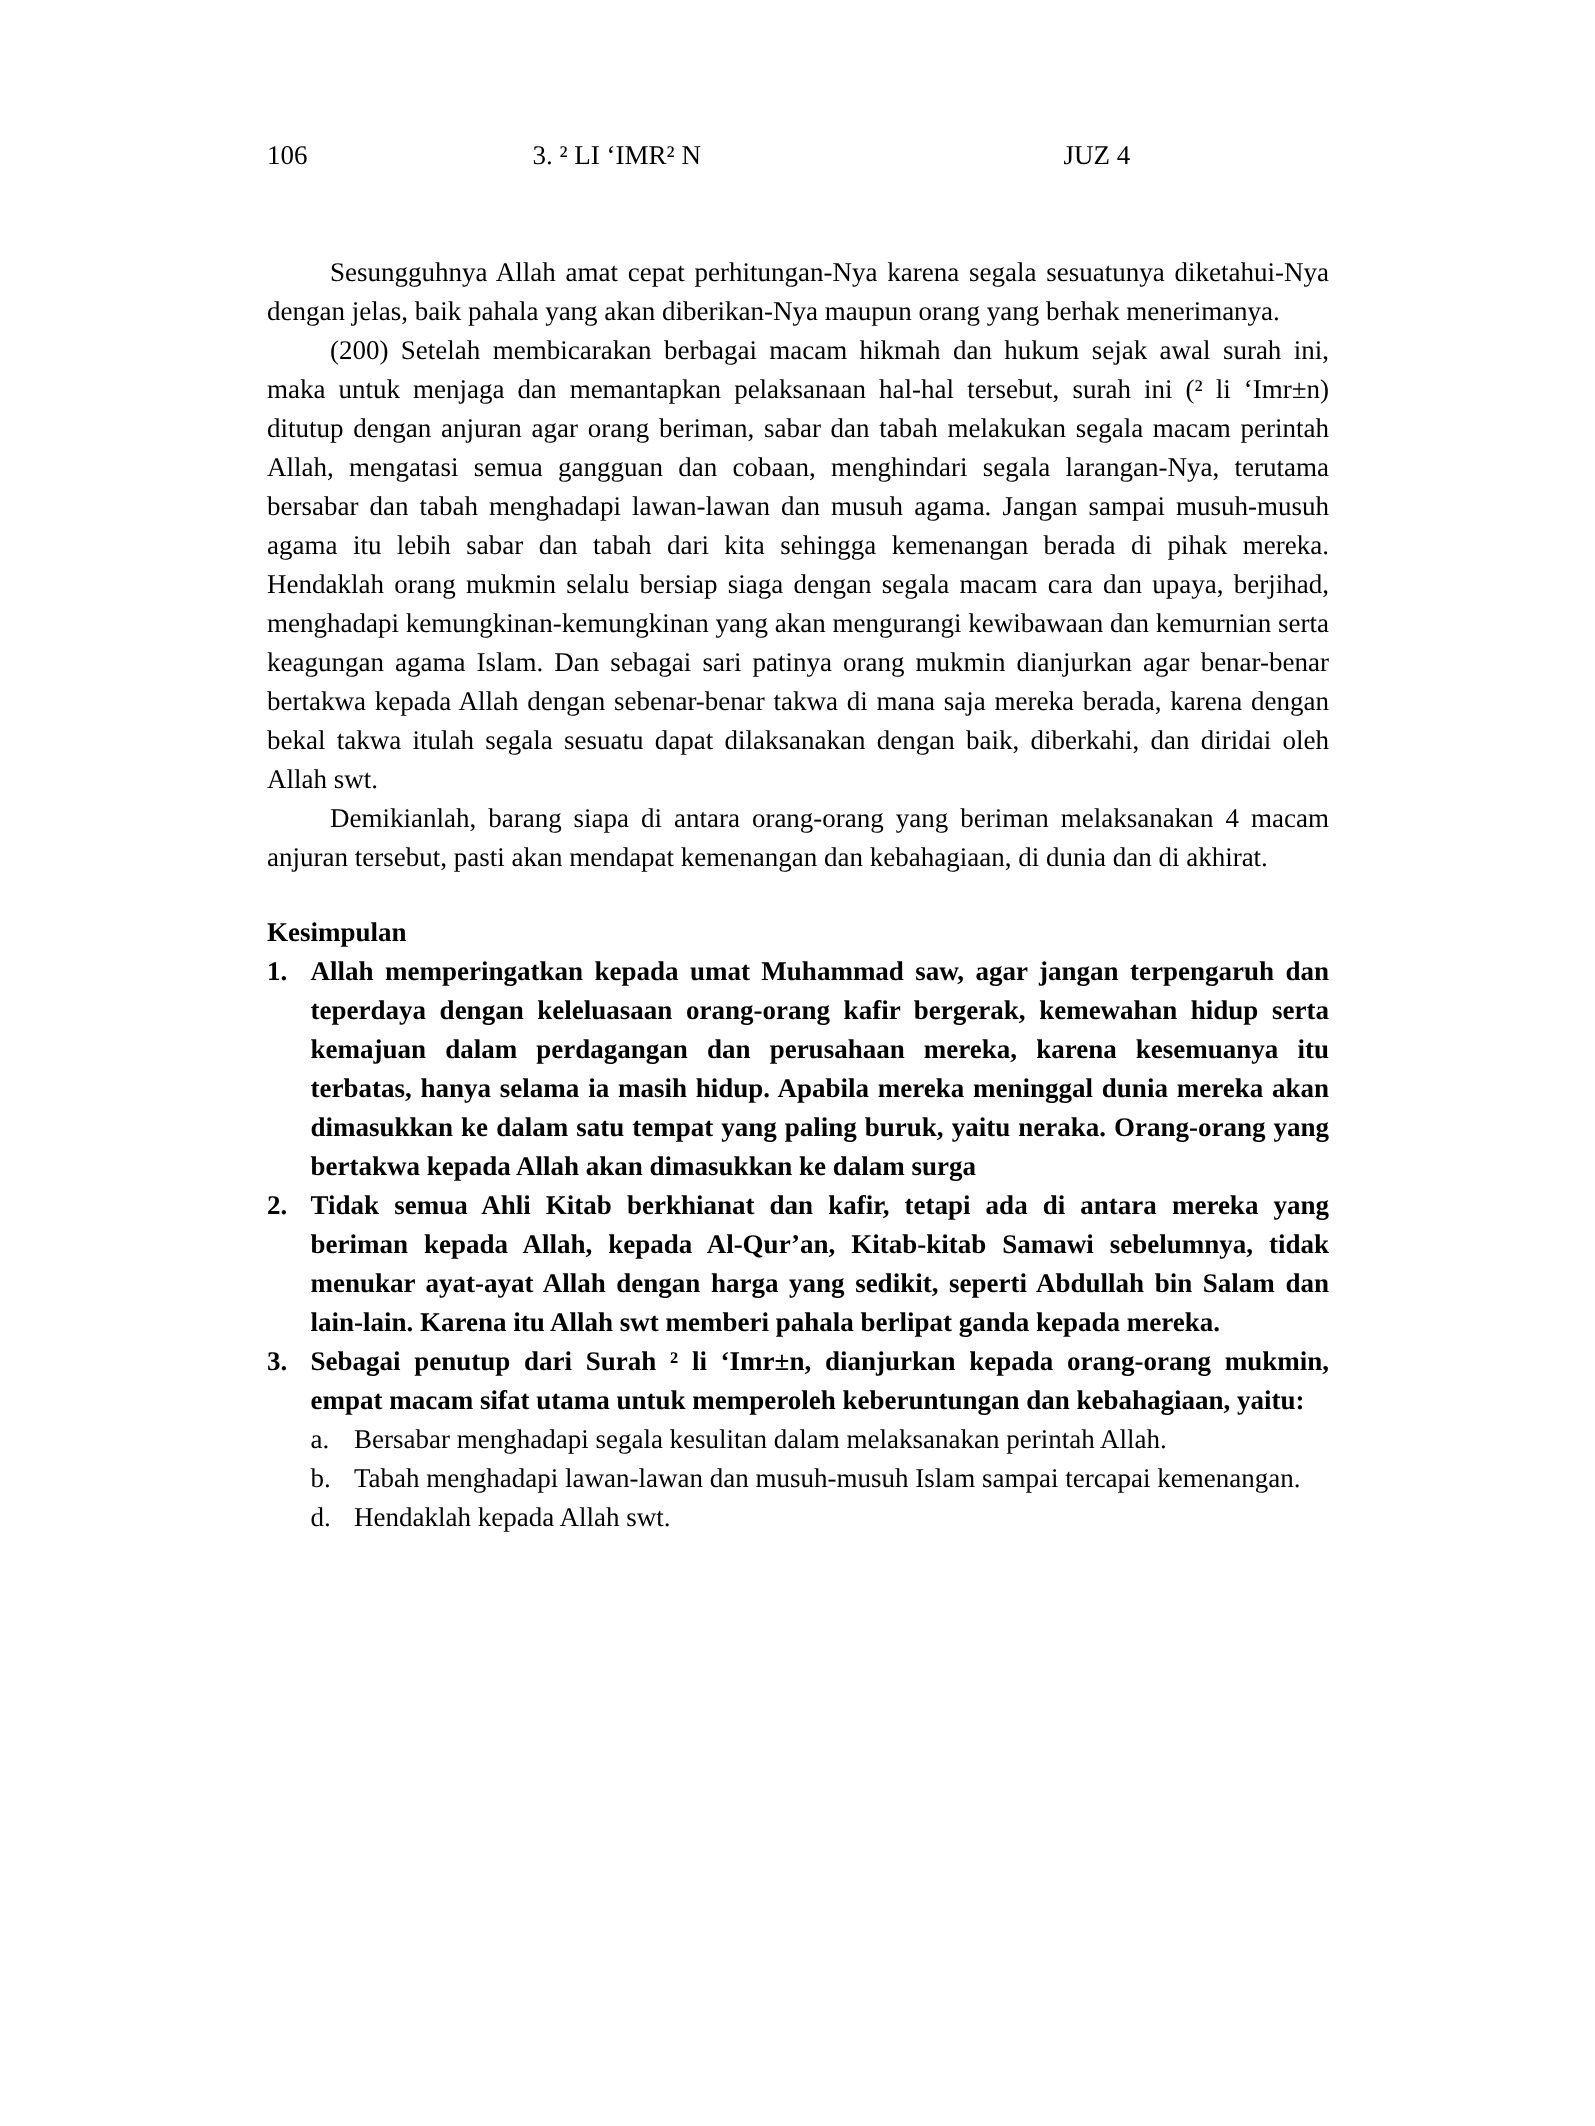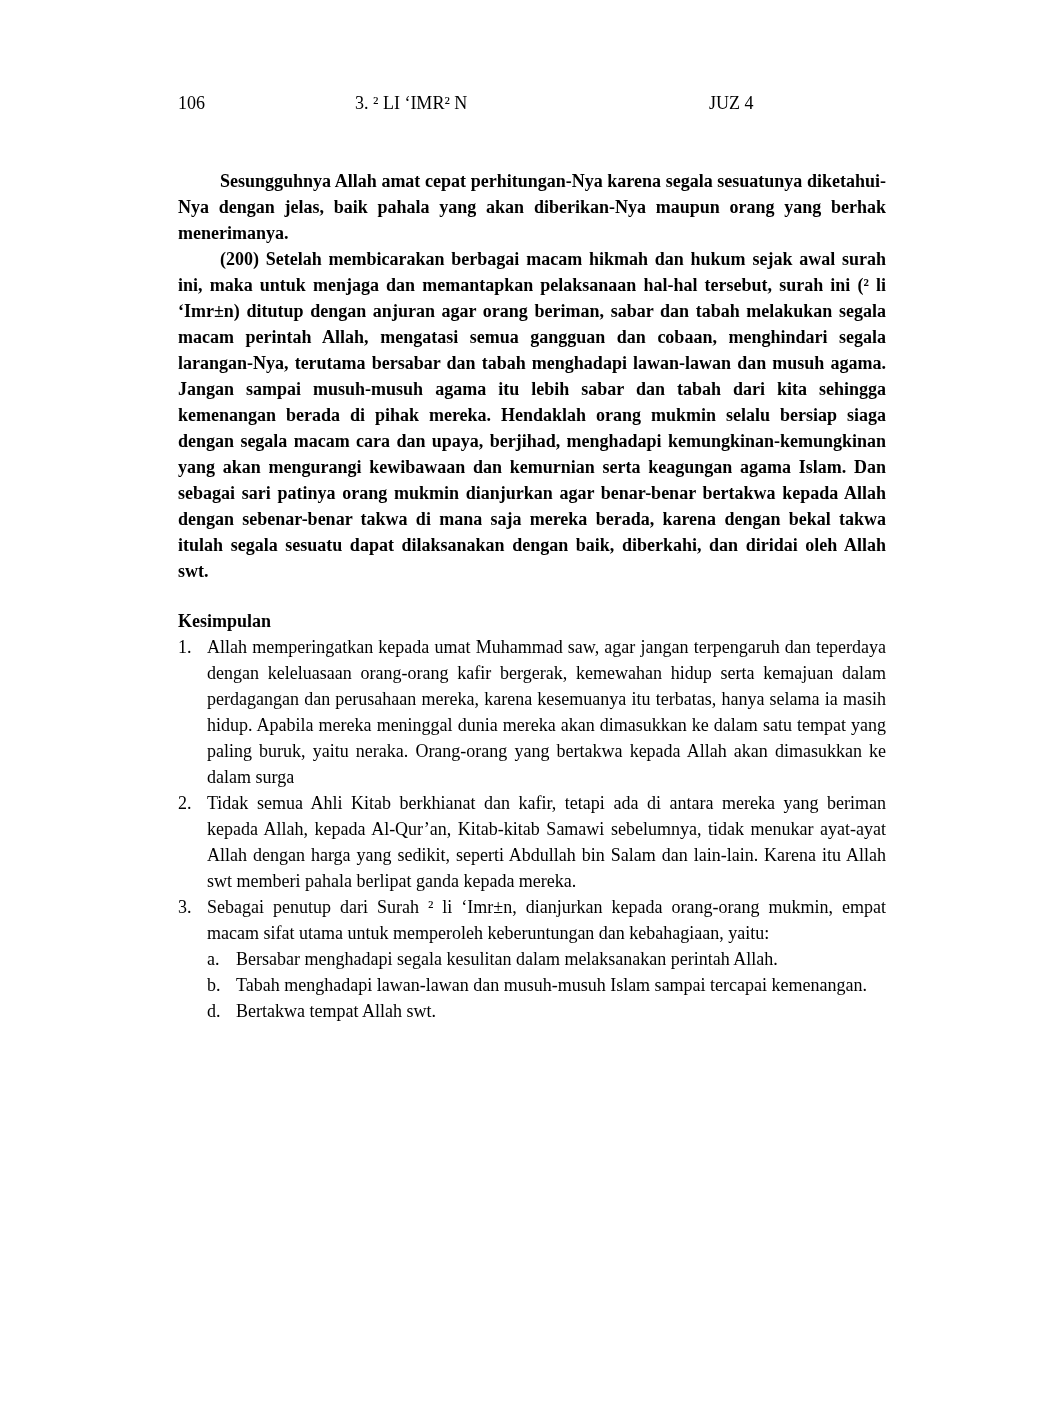--- a/index.html
+++ b/index.html
@@ -21,31 +21,31 @@
     align-items: baseline;
     margin-bottom: 52px;
   }
   .h-left  { flex: 1; text-align: left; }
   .h-center{ flex: 2; text-align: left; }
   .h-right { flex: 1; }
   p.para {
     margin: 0;
     text-align: justify;
     text-indent: 42px;
-    font-weight: bold;
   }
   .section-heading {
     font-weight: bold;
     margin: 24px 0 0 0;
   }
   .list { margin: 0; }
   .list-item {
     text-align: justify;
     padding-left: 29px;
     text-indent: -29px;
+    font-weight: bold;
   }
   .list-item > .marker {
     display: inline-block;
     width: 29px;
     text-indent: 0;
   }
   .sub-list { margin-left: 29px; }
   .sub-item {
     text-align: justify;
     padding-left: 29px;
@@ -64,20 +64,21 @@
 
   <div class="header">
     <span class="h-left">106</span>
     <span class="h-center">3. ² LI ‘IMR² N</span>
     <span class="h-right">JUZ 4</span>
   </div>
 
   <div class="body-text">
     <p class="para">Sesungguhnya Allah amat cepat perhitungan-Nya karena segala sesuatunya diketahui-Nya dengan jelas, baik pahala yang akan diberikan-Nya maupun orang yang berhak menerimanya.</p>
     <p class="para">(200) Setelah membicarakan berbagai macam hikmah dan hukum sejak awal surah ini, maka untuk menjaga dan memantapkan pelaksanaan hal-hal tersebut, surah ini (² li ‘Imr±n) ditutup dengan anjuran agar orang beriman, sabar dan tabah melakukan segala macam perintah Allah, mengatasi semua gangguan dan cobaan, menghindari segala larangan-Nya, terutama bersabar dan tabah menghadapi lawan-lawan dan musuh agama. Jangan sampai musuh-musuh agama itu lebih sabar dan tabah dari kita sehingga kemenangan berada di pihak mereka. Hendaklah orang mukmin selalu bersiap siaga dengan segala macam cara dan upaya, berjihad, menghadapi kemungkinan-kemungkinan yang akan mengurangi kewibawaan dan kemurnian serta keagungan agama Islam. Dan sebagai sari patinya orang mukmin dianjurkan agar benar-benar bertakwa kepada Allah dengan sebenar-benar takwa di mana saja mereka berada, karena dengan bekal takwa itulah segala sesuatu dapat dilaksanakan dengan baik, diberkahi, dan diridai oleh Allah swt.</p>
+    <p class="para">Demikianlah, barang siapa di antara orang-orang yang beriman melaksanakan 4 macam anjuran tersebut, pasti akan mendapat kemenangan dan kebahagiaan, di dunia dan di akhirat.</p>
 
     <p class="section-heading">Kesimpulan</p>
 
     <div class="list">
       <div class="list-item">
         <span class="marker">1.</span><span>Allah memperingatkan kepada umat Muhammad saw, agar jangan terpengaruh dan teperdaya dengan keleluasaan orang-orang kafir bergerak, kemewahan hidup serta kemajuan dalam perdagangan dan perusahaan mereka, karena kesemuanya itu terbatas, hanya selama ia masih hidup. Apabila mereka meninggal dunia mereka akan dimasukkan ke dalam satu tempat yang paling buruk, yaitu neraka. Orang-orang yang bertakwa kepada Allah akan dimasukkan ke dalam surga</span>
       </div>
       <div class="list-item">
         <span class="marker">2.</span><span>Tidak semua Ahli Kitab berkhianat dan kafir, tetapi ada di antara mereka yang beriman kepada Allah, kepada Al-Qur’an, Kitab-kitab Samawi sebelumnya, tidak menukar ayat-ayat Allah dengan harga yang sedikit, seperti Abdullah bin Salam dan lain-lain. Karena itu Allah swt memberi pahala berlipat ganda kepada mereka.</span>
       </div>
@@ -86,19 +87,19 @@
       </div>
 
       <div class="sub-list">
         <div class="sub-item">
           <span class="marker">a.</span><span>Bersabar menghadapi segala kesulitan dalam melaksanakan perintah Allah.</span>
         </div>
         <div class="sub-item">
           <span class="marker">b.</span><span>Tabah menghadapi lawan-lawan dan musuh-musuh Islam sampai tercapai kemenangan.</span>
         </div>
         <div class="sub-item">
-          <span class="marker">d.</span><span>Bertakwa tempat Allah swt.</span>
+          <span class="marker">d.</span><span>Hendaklah kepada Allah swt.</span>
         </div>
       </div>
     </div>
   </div>
 
 </div>
 
 </body></html>

